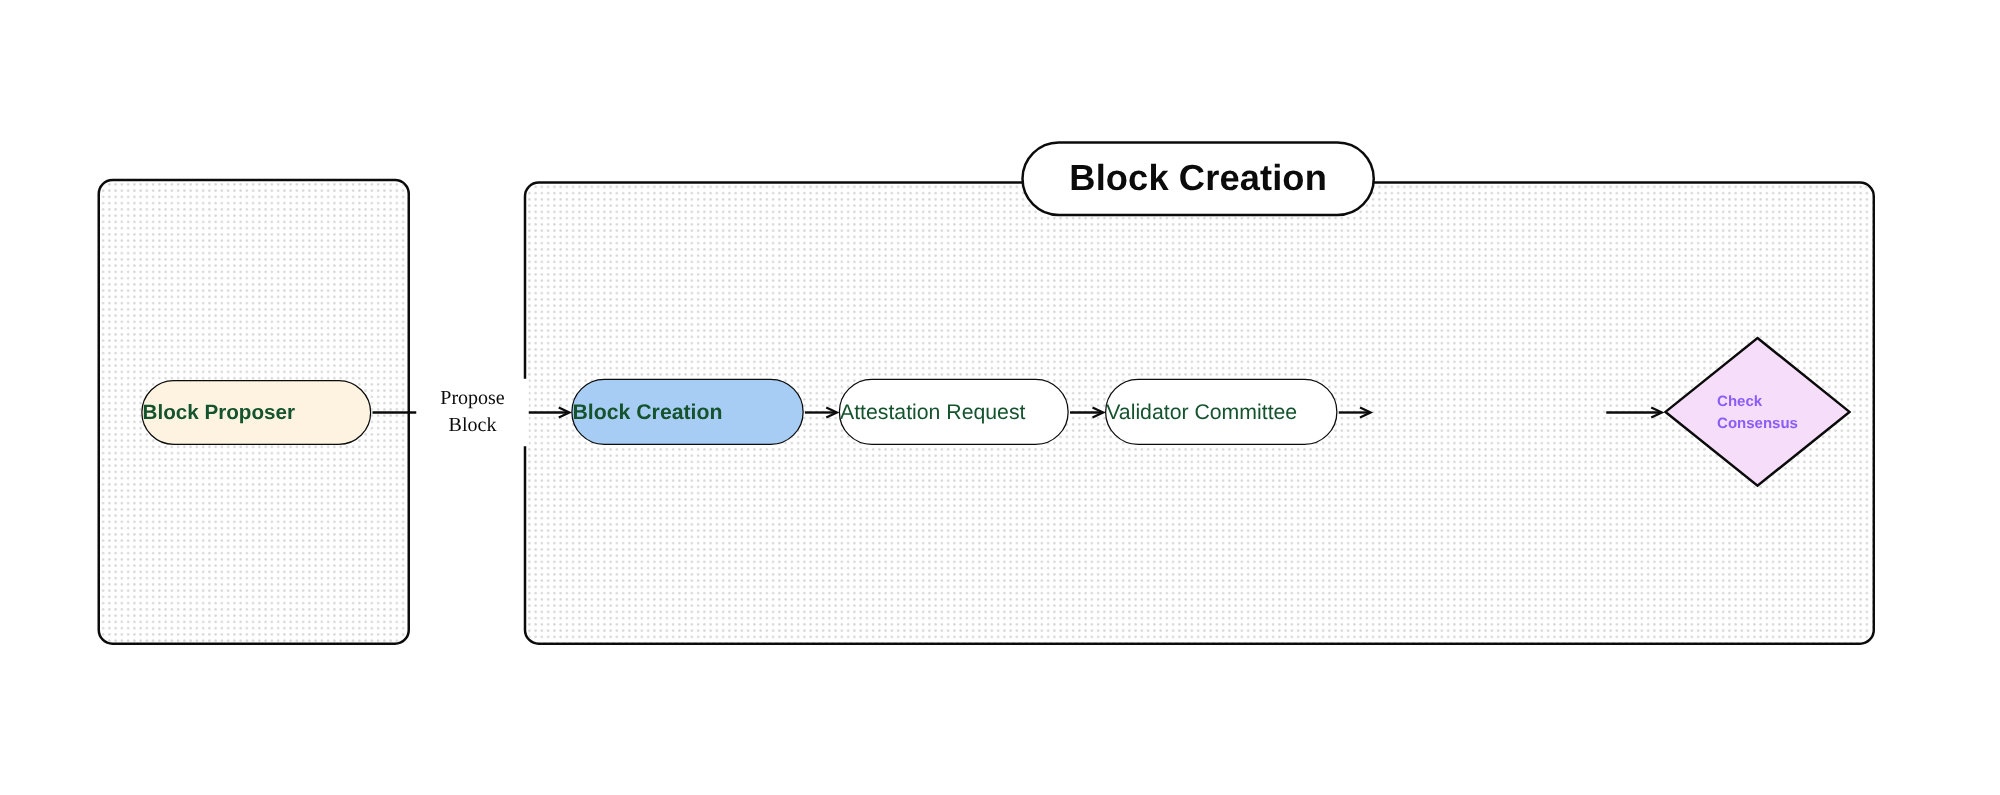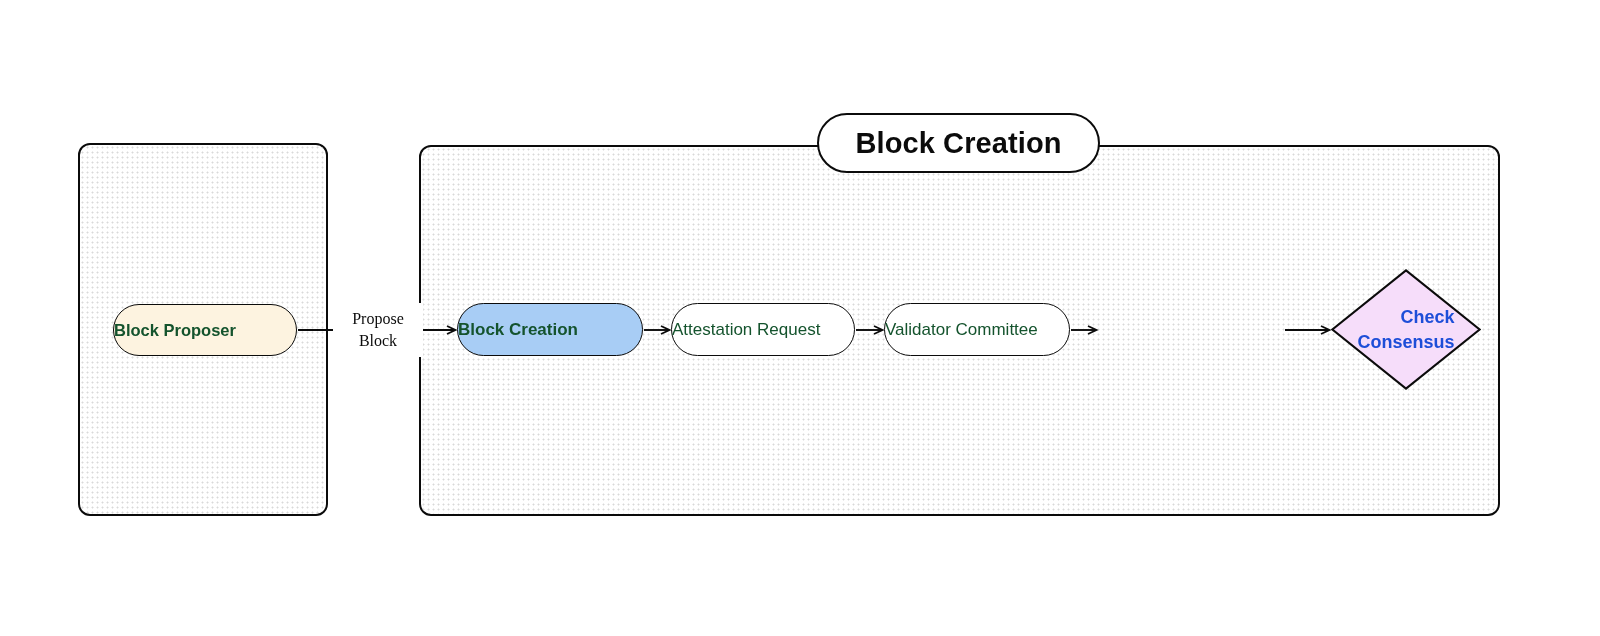--- a/index.html
+++ b/index.html
@@ -164,25 +164,25 @@
   #node-check-consensus .diamond-shape {
     position: absolute;
     inset: 0;
   }
   #node-check-consensus .diamond-text {
     position: absolute;
     inset: 0;
     display: flex;
     align-items: center;
     justify-content: center;
-    text-align: right;
-    font-size: 18px;
+    text-align: left;
+    font-size: 12px;
     font-weight: bold;
     line-height: 1.35;
-    color: #1d4ed8;
+    color: #8b5cf6;
     white-space: pre-line;
   }
 
   
   #edges {
     position: absolute;
     left: 0;
     top: 0;
     width: 1600px;
     height: 636px;

